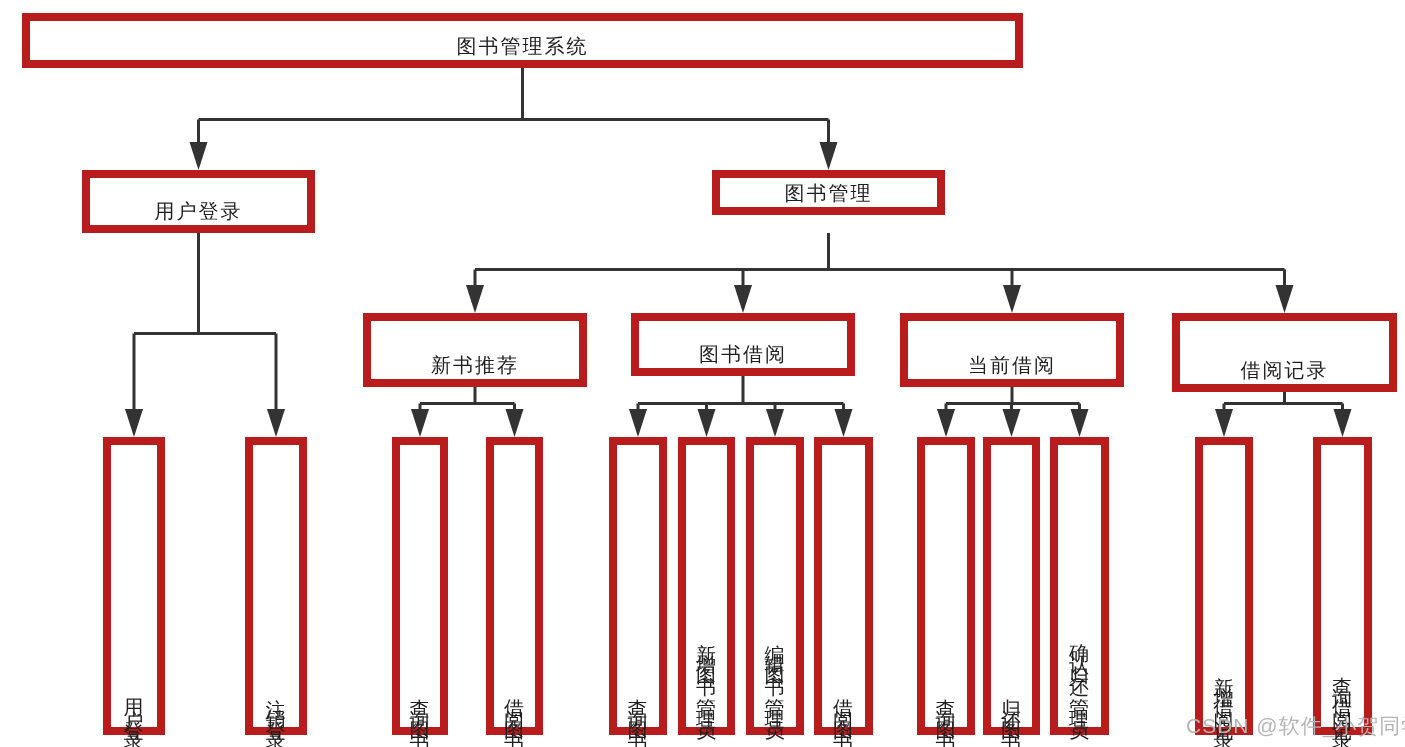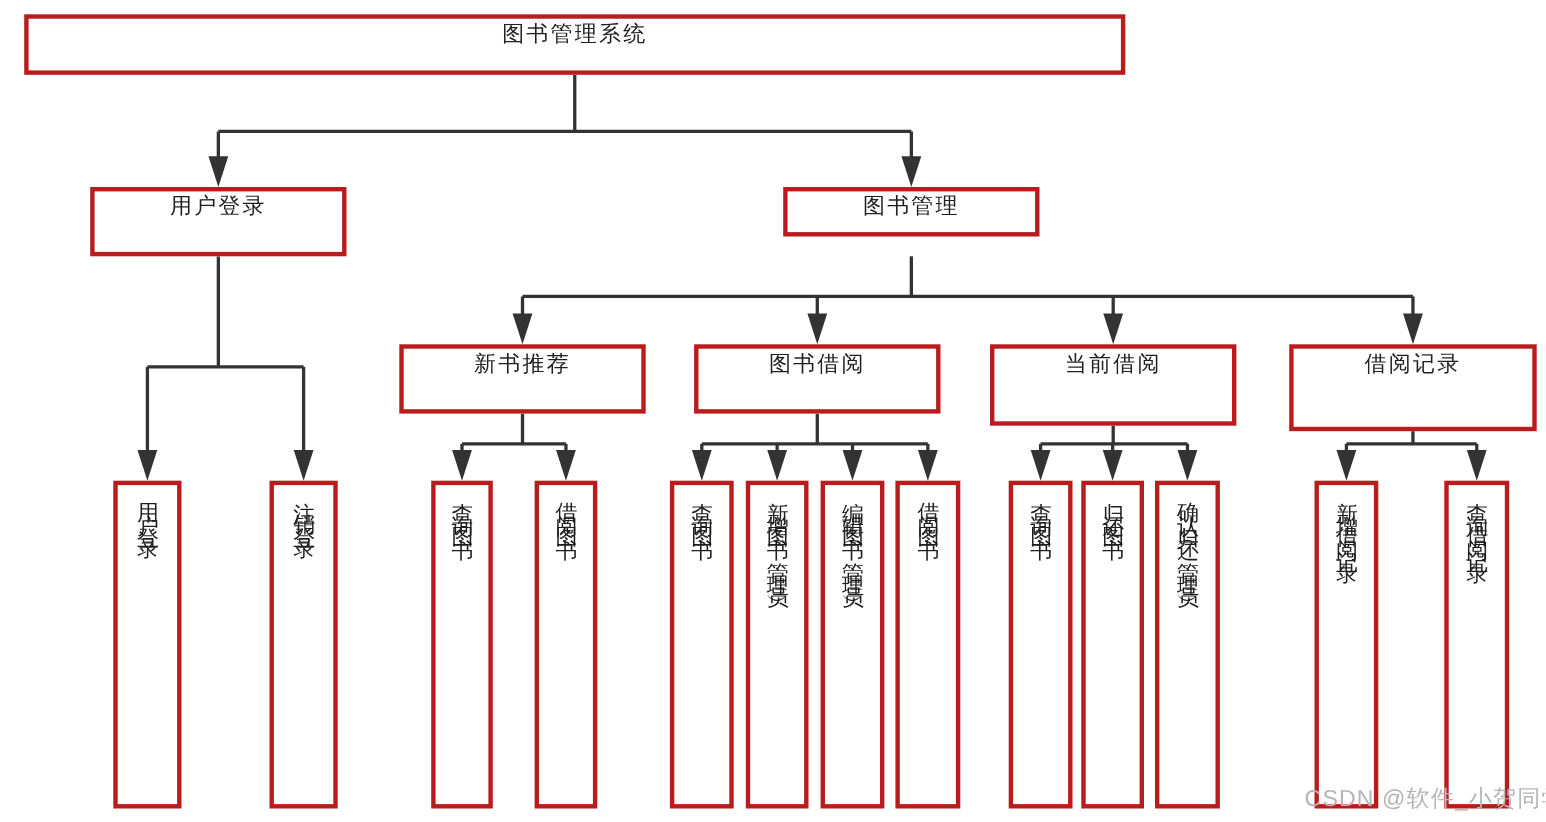--- a/index.html
+++ b/index.html
@@ -9,23 +9,23 @@
     background:#ffffff;
     font-family:"Liberation Sans","DejaVu Sans",sans-serif;
     overflow:hidden;
   }
   svg.wires{position:absolute;left:0;top:0;z-index:1;}
   svg.wires path{stroke:#333333;stroke-width:3;fill:none;}
   svg.wires polygon{fill:#333333;stroke:none;}
   .node{
     position:absolute;
     box-sizing:border-box;
-    border:4px solid #b91c1c;
+    border:8px solid #b91c1c;
     background:#ffffff;
-    display:flex;align-items:flex-start;justify-content:center;
+    display:flex;align-items:flex-end;justify-content:center;
     color:#1f1f1f;
     z-index:2;
   }
   .node.h{font-size:20px;letter-spacing:2px;}
   .node.leaf{top:437px;height:298px;}
   .vtext{
     writing-mode:vertical-rl;
     text-orientation:mixed;
     font-size:20px;
     letter-spacing:11px;
@@ -114,21 +114,21 @@
     <span>图书管理系统</span>
   </div>
 
   <div class="node h" style="left:82px;top:170px;width:233px;height:63px;">
     <span>用户登录</span>
   </div>
   <div class="node h" style="left:712px;top:170px;width:233px;height:45px;">
     <span>图书管理</span>
   </div>
 
-  <div class="node h" style="left:363px;top:313px;width:224px;height:63px;">
+  <div class="node h" style="left:363px;top:313px;width:224px;height:74px;">
     <span>新书推荐</span>
   </div>
   <div class="node h" style="left:631px;top:313px;width:224px;height:63px;">
     <span>图书借阅</span>
   </div>
   <div class="node h" style="left:900px;top:313px;width:224px;height:74px;">
     <span>当前借阅</span>
   </div>
   <div class="node h" style="left:1172px;top:313px;width:225px;height:79px;">
     <span>借阅记录</span>

